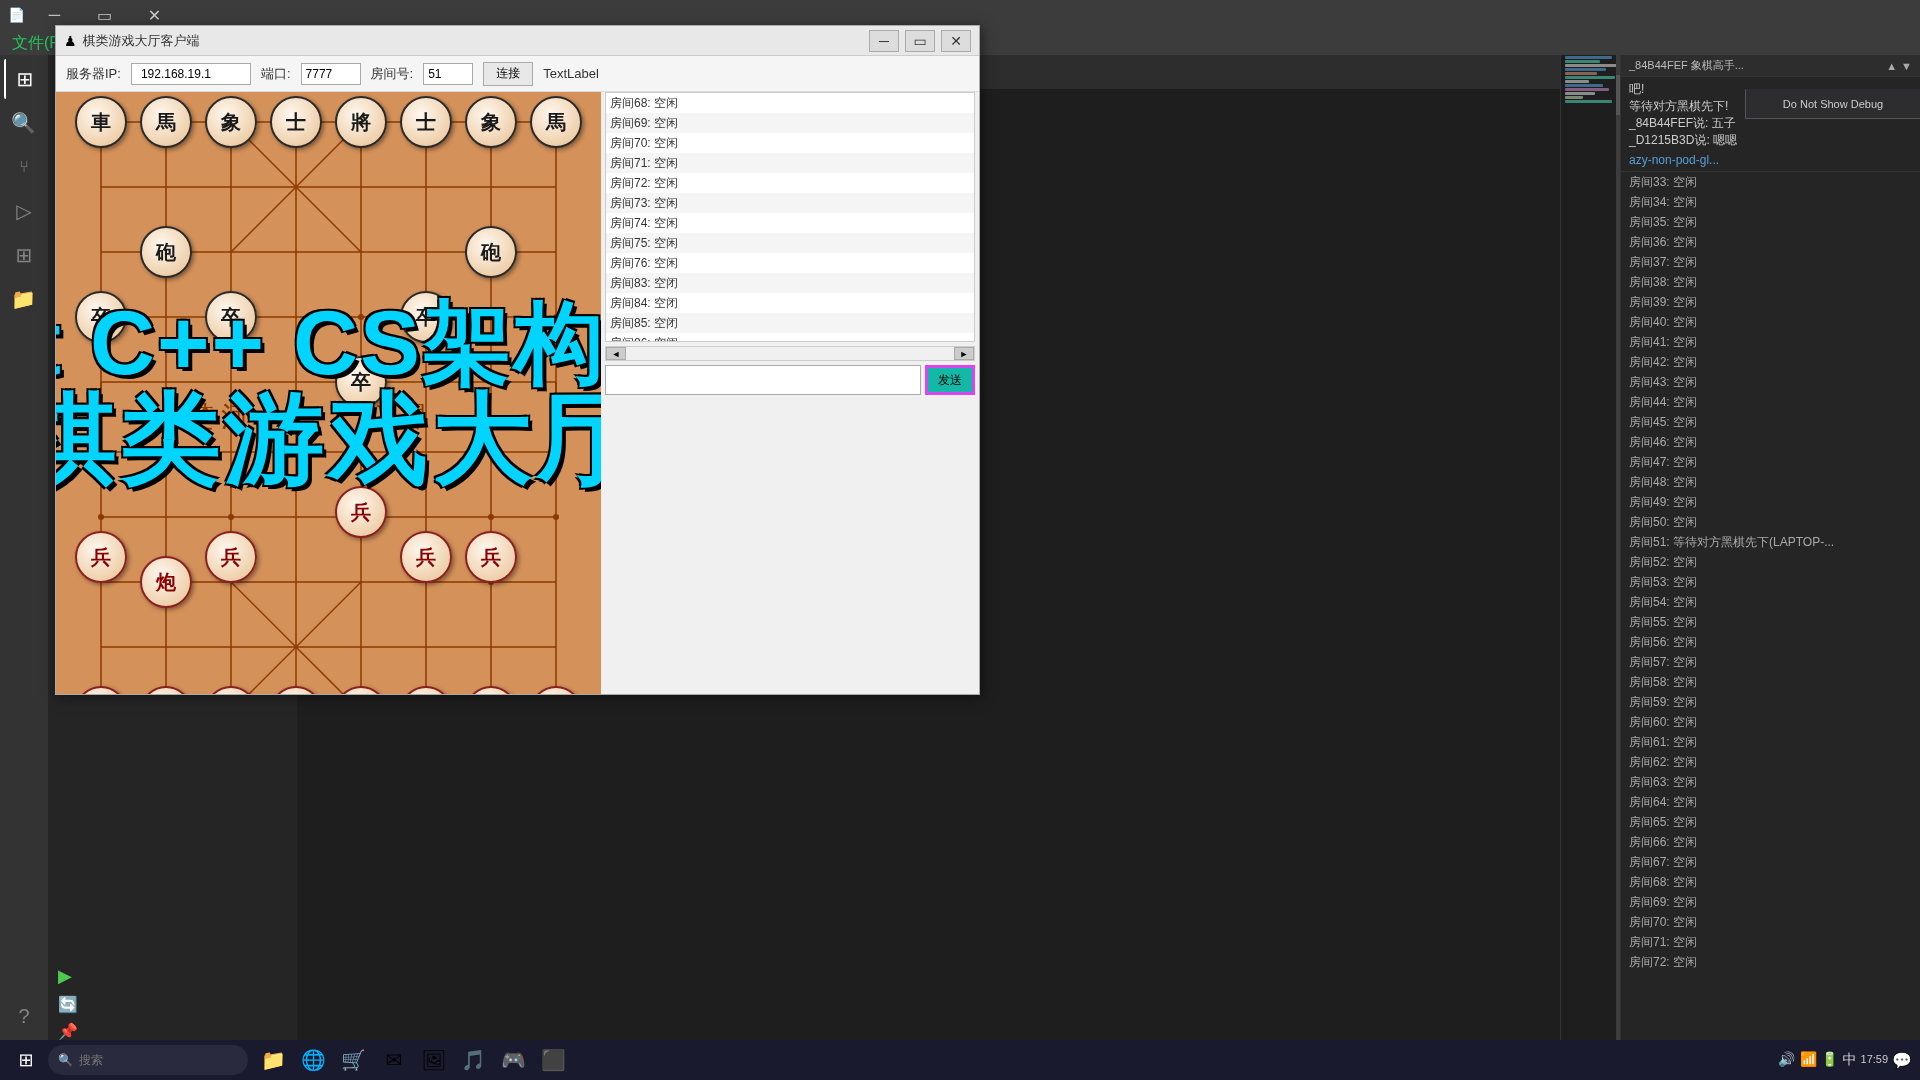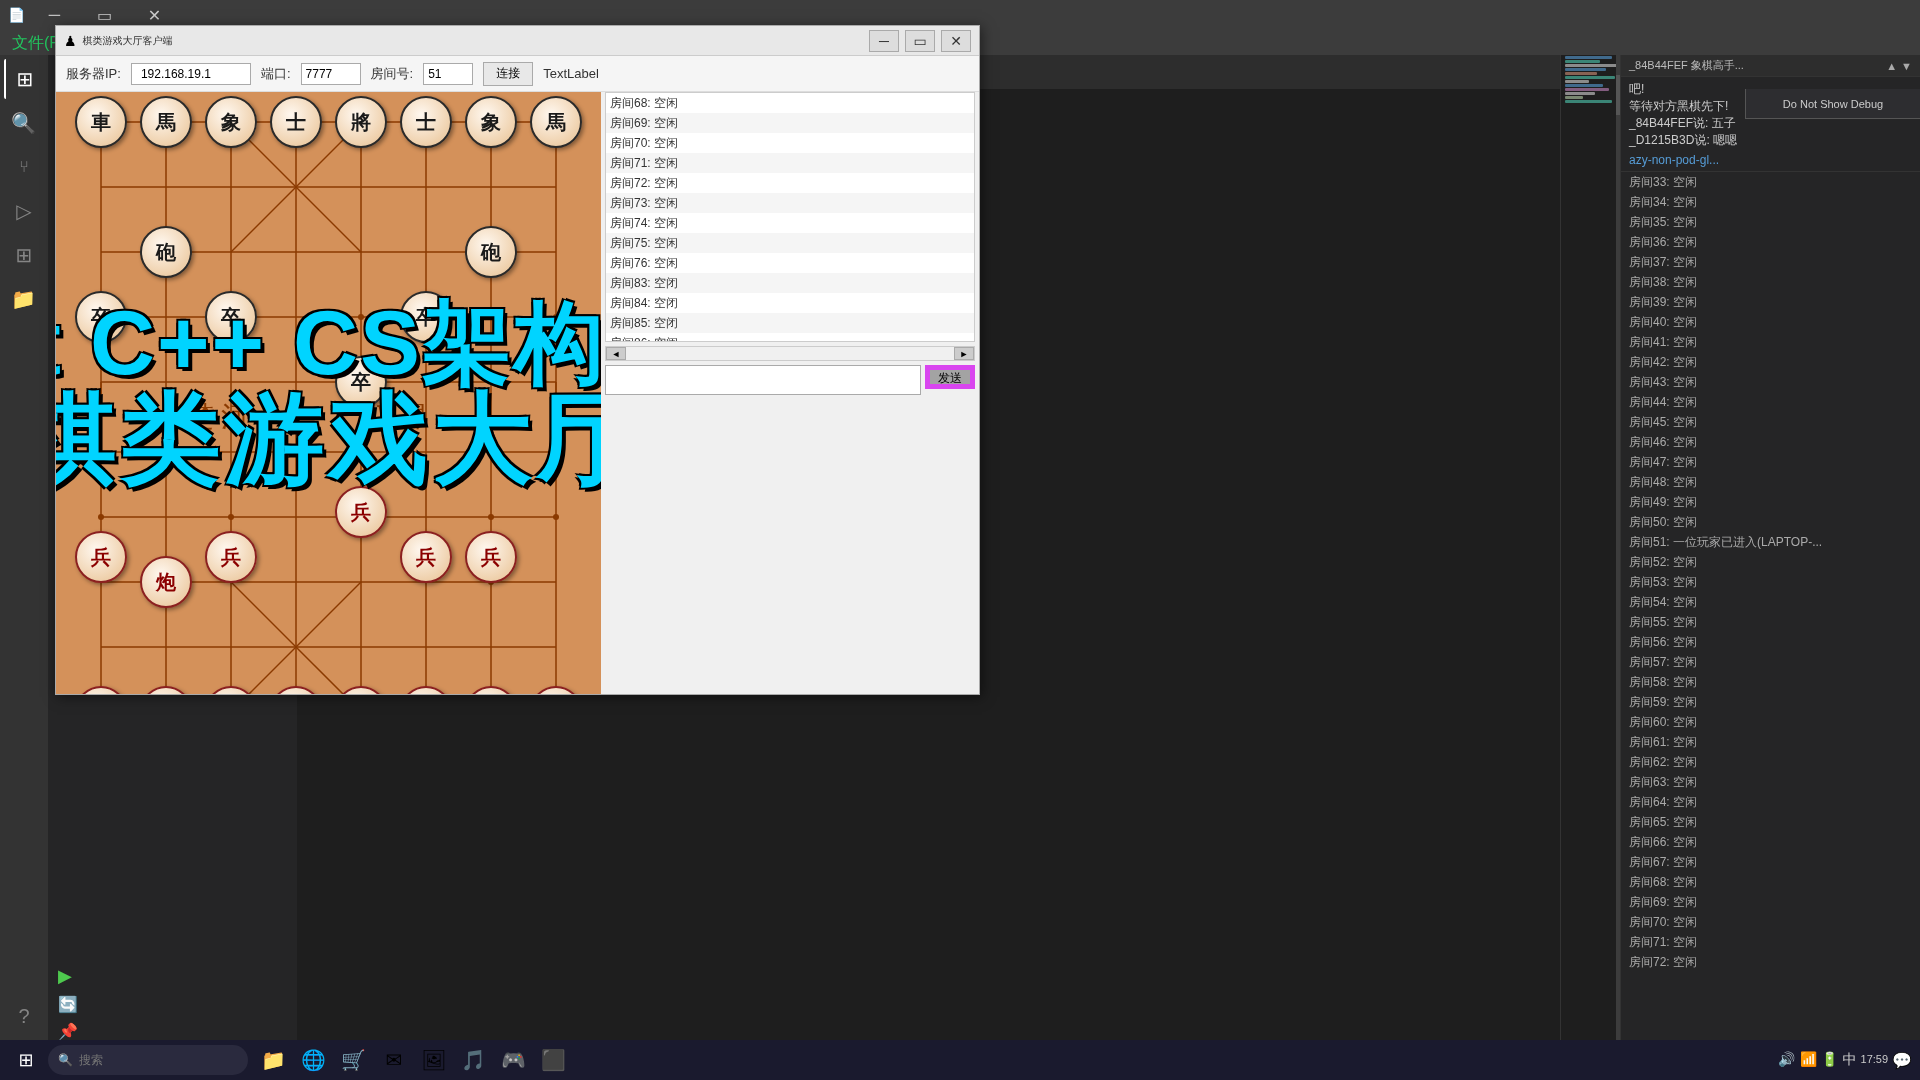--- a/index.html
+++ b/index.html
@@ -196,21 +196,21 @@
       background: #e8e8e8;
       display: flex;
       align-items: center;
       padding: 0 8px;
       border-bottom: 1px solid #ccc;
       gap: 6px;
     }
     #qt-titlebar .qt-icon { font-size: 14px; }
     #qt-titlebar .qt-title {
       flex: 1;
-      font-size: 10px;
+      font-size: 13px;
       color: #333;
     }
     #qt-titlebar .qt-btn {
       width: 30px; height: 22px;
       background: #ddd; border: 1px solid #aaa;
       cursor: pointer; font-size: 14px;
       display: flex; align-items: center; justify-content: center;
       color: #333;
     }
 
@@ -297,23 +297,23 @@
     }
     #chat-input {
       flex: 1;
       height: 30px;
       border: 1px solid #aaa;
       padding: 0 4px;
       font-size: 12px;
     }
     #send-btn {
       width: 50px;
-      height: 24px;
-      background: #a3a3a3;
-      border: 5px solid #d946ef;
+      height: 30px;
+      background: #14b8a6;
+      border: 3px solid #d946ef;
       cursor: pointer;
       font-size: 12px;
     }
 
     
     #overlay-text {
       position: absolute;
       top: 50%;
       left: 50%;
       transform: translate(-50%, -50%);
@@ -725,21 +725,21 @@
           <div class="vs-room-item">房间41: 空闲</div>
           <div class="vs-room-item">房间42: 空闲</div>
           <div class="vs-room-item">房间43: 空闲</div>
           <div class="vs-room-item">房间44: 空闲</div>
           <div class="vs-room-item">房间45: 空闲</div>
           <div class="vs-room-item">房间46: 空闲</div>
           <div class="vs-room-item">房间47: 空闲</div>
           <div class="vs-room-item">房间48: 空闲</div>
           <div class="vs-room-item">房间49: 空闲</div>
           <div class="vs-room-item">房间50: 空闲</div>
-          <div class="vs-room-item">房间51: 一位玩家已进入(LAPTOP-...</div>
+          <div class="vs-room-item">房间51: 等待对方黑棋先下(LAPTOP-...</div>
           <div class="vs-room-item">房间52: 空闲</div>
           <div class="vs-room-item">房间53: 空闲</div>
           <div class="vs-room-item">房间54: 空闲</div>
           <div class="vs-room-item">房间55: 空闲</div>
           <div class="vs-room-item">房间56: 空闲</div>
           <div class="vs-room-item">房间57: 空闲</div>
           <div class="vs-room-item">房间58: 空闲</div>
           <div class="vs-room-item">房间59: 空闲</div>
           <div class="vs-room-item">房间60: 空闲</div>
           <div class="vs-room-item">房间61: 空闲</div>

